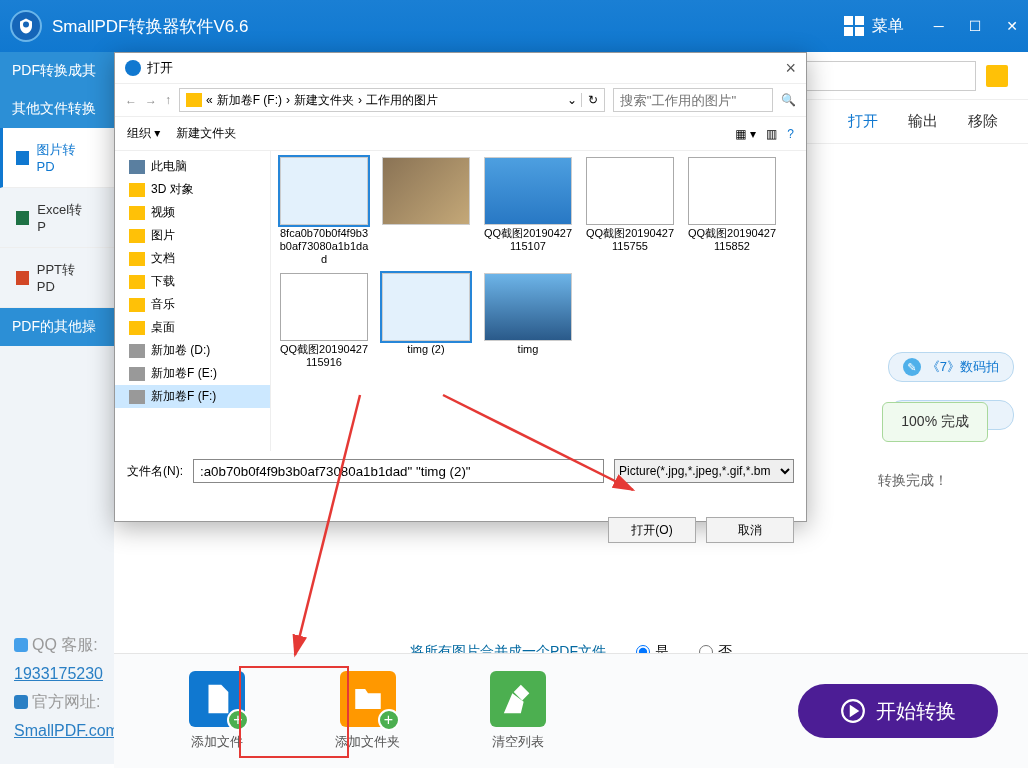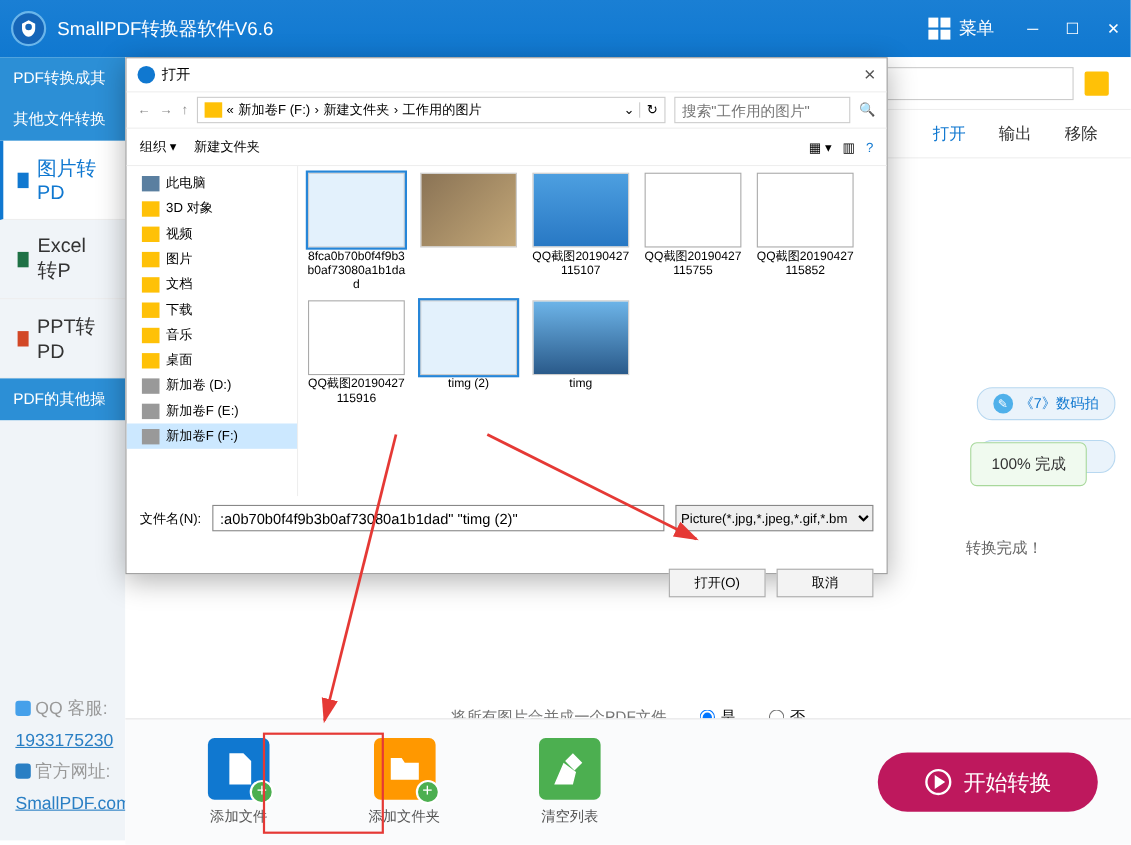--- a/index.html
+++ b/index.html
@@ -10,52 +10,52 @@
 .app-logo svg { width: 18px; height: 18px; }
 .app-title { font-size: 17px; flex: 1; }
 .menu-btn { display: flex; align-items: center; margin-right: 30px; }
 .menu-icon { display: grid; grid-template-columns: 1fr 1fr; gap: 2px; width: 20px; height: 20px; margin-right: 8px; }
 .menu-icon span { background: #fff; }
 .win-btns { display: flex; gap: 25px; align-items: center; }
 .win-btns span { font-size: 14px; cursor: pointer; }
 
 .sidebar { position: absolute; left: 0; top: 52px; width: 114px; height: 712px; background: #f0f4f8; }
 .side-group { background: #2c8fd6; color: #fff; padding: 10px 12px; font-size: 14px; }
-.side-item { padding: 13px 26px 13px 16px; font-size: 18px; color: #333; display: flex; align-items: center; gap: 8px; border-bottom: 1px solid #eee; }
+.side-item { padding: 13px 26px 13px 16px; font-size: 13px; color: #333; display: flex; align-items: center; gap: 8px; border-bottom: 1px solid #eee; }
 .side-item.active { background: #fff; color: #1078d0; border-left: 3px solid #1078d0; padding-left: 13px; }
 .side-ico { width: 14px; height: 14px; display: inline-block; }
 
 .main { position: absolute; left: 114px; top: 52px; right: 0; bottom: 0; background: #fff; }
 .pathbar { height: 48px; display: flex; align-items: center; padding: 0 20px; border-bottom: 1px solid #eee; }
 .pathbar input { flex: 1; height: 30px; border: 1px solid #ccc; padding: 0 8px; font-size: 13px; }
 .folder-ico { width: 22px; height: 22px; background: #ffc107; margin-left: 10px; border-radius: 2px; }
 .tabbar { height: 44px; display: flex; align-items: center; justify-content: flex-end; gap: 30px; padding: 0 30px; border-bottom: 1px solid #eee; font-size: 15px; color: #333; }
 .tabbar span.active { color: #1078d0; }
 
 .badges { position: absolute; right: 14px; top: 300px; }
 .badge { background: #eaf3fb; border: 1px solid #b8d8f0; border-radius: 14px; padding: 5px 14px; font-size: 13px; color: #1078d0; margin-bottom: 18px; display: flex; align-items: center; gap: 6px; }
 .badge .dot { width: 18px; height: 18px; border-radius: 50%; background: #4fb0ea; display: inline-flex; align-items: center; justify-content: center; color: #fff; font-size: 11px; }
 .progress-pop { position: absolute; right: 40px; top: 350px; background: #f0faef; border: 1px solid #a8d89b; border-radius: 6px; padding: 10px 18px; font-size: 14px; color: #333; }
-.status-txt { position: absolute; right: 80px; top: 438px; color: #666; font-size: 14px; }
+.status-txt { position: absolute; right: 80px; top: 420px; color: #666; font-size: 14px; }
 
 .merge-row { position: absolute; left: 0; right: 0; top: 575px; height: 50px; display: flex; align-items: center; justify-content: center; gap: 30px; font-size: 14px; }
-.merge-row .lbl { color: #737373; }
+.merge-row .lbl { color: #0369a1; }
 .radio { display: flex; align-items: center; gap: 5px; }
 .radio input { width: 14px; height: 14px; }
 
 .btn-row { position: absolute; left: 0; right: 0; bottom: 0; height: 115px; border-top: 1px solid #e5e5e5; background: #fafbfc; display: flex; align-items: center; padding: 0 30px; }
 .btn-col { display: flex; flex-direction: column; align-items: center; gap: 6px; margin: 0 45px; font-size: 13px; color: #555; }
 .ico-big { width: 56px; height: 56px; border-radius: 6px; display: flex; align-items: center; justify-content: center; position: relative; }
 .ico-addfile { background: #1078d0; }
 .ico-addfolder { background: #ff9800; }
 .ico-clear { background: #4caf50; }
 .ico-big svg { width: 34px; height: 34px; fill: #fff; }
 .plus-overlay { position: absolute; right: -4px; bottom: -4px; width: 22px; height: 22px; background: #4caf50; border-radius: 50%; color: #fff; display: flex; align-items: center; justify-content: center; font-size: 16px; border: 2px solid #fff; }
 
-.start-btn { margin-left: auto; width: 200px; height: 54px; background: #be185d; border-radius: 27px; display: flex; align-items: center; justify-content: center; gap: 10px; color: #fff; font-size: 20px; }
+.start-btn { margin-left: auto; width: 200px; height: 54px; background: #4c1d95; border-radius: 27px; display: flex; align-items: center; justify-content: center; gap: 10px; color: #fff; font-size: 20px; }
 .start-btn svg { width: 26px; height: 26px; fill: none; stroke: #fff; stroke-width: 2; }
 
 .red-box { border: 2px solid #e53935; position: absolute; pointer-events: none; }
 
 
 .dialog { position: absolute; left: 114px; top: 52px; width: 693px; height: 470px; background: #fff; border: 1px solid #999; box-shadow: 0 6px 24px rgba(0,0,0,0.3); z-index: 100; }
 .dlg-title { height: 30px; display: flex; align-items: center; padding: 0 10px; font-size: 13px; }
 .dlg-title .icon { width: 16px; height: 16px; background: #1078d0; border-radius: 50%; margin-right: 6px; }
 .dlg-close { margin-left: auto; font-size: 18px; color: #555; cursor: pointer; }
 .dlg-nav { height: 34px; display: flex; align-items: center; padding: 0 10px; gap: 8px; border-top: 1px solid #eee; border-bottom: 1px solid #eee; font-size: 12px; }

